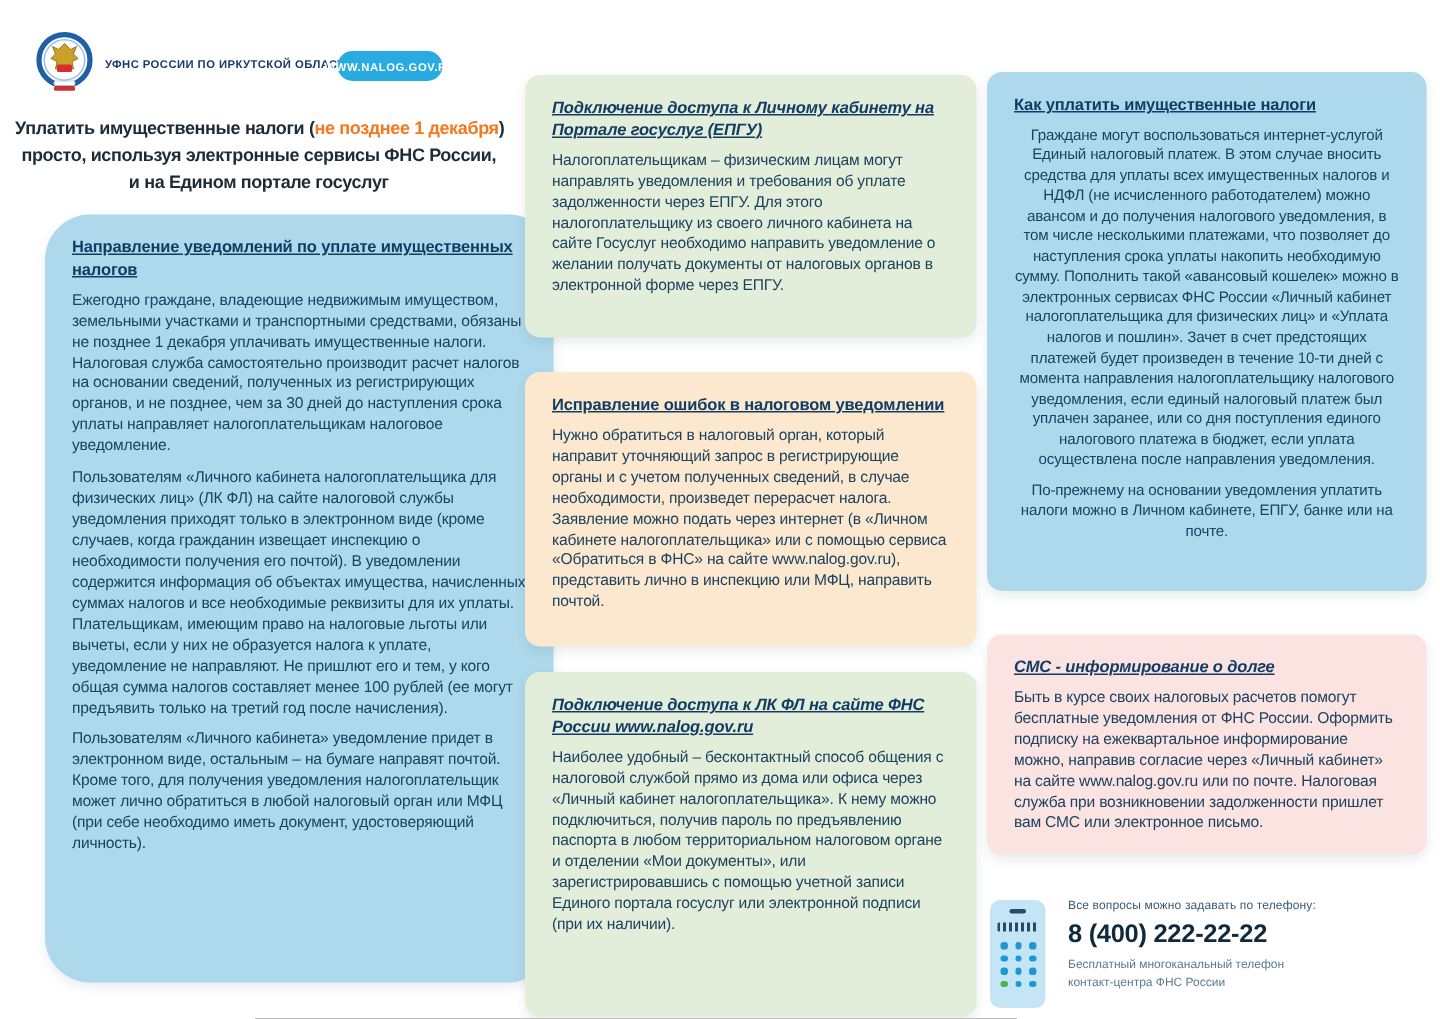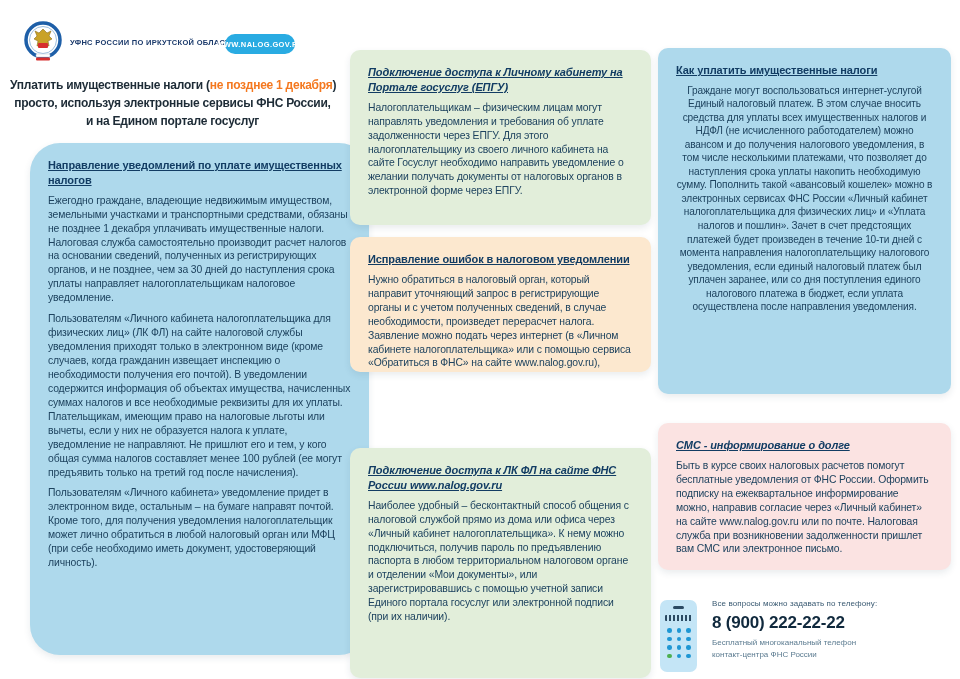--- a/index.html
+++ b/index.html
@@ -40,21 +40,21 @@
   .card h2.italic{font-style:italic;}
   .card p{
     font-size:10.4px;line-height:1.34;color:var(--text-dark);margin-bottom:7px;letter-spacing:-0.12px;
   }
   .blue{background:var(--card-blue);}
   .green{background:var(--card-green);}
   .peach{background:var(--card-peach);}
   .pink{background:var(--card-pink);}
   .c1{left:30px;top:143px;width:339px;height:512px;border-radius:30px;}
   .c2a{left:350px;top:50px;width:301px;height:175px;}
-  .c2b{left:350px;top:237px;width:301px;height:135px;}
+  .c2b{left:350px;top:248px;width:301px;height:183px;}
   .c2c{left:350px;top:448px;width:301px;height:230px;}
   .c3a{left:658px;top:48px;width:293px;height:346px;}
   .c3a p{font-size:10.1px;text-align:center;}
   .c3b{left:658px;top:423px;width:293px;height:147px;}
   
   .contact{position:absolute;left:658px;top:598px;width:293px;height:78px;}
   .phone-icon{
     position:absolute;left:2px;top:2px;width:37px;height:72px;border-radius:7px;
     background:#c4e5f6;
   }
@@ -116,20 +116,21 @@
   </section>
 
   <section class="card green c2c">
     <h2 class="italic">Подключение доступа к ЛК ФЛ на сайте ФНС России www.nalog.gov.ru</h2>
     <p>Наиболее удобный – бесконтактный способ общения с налоговой службой прямо из дома или офиса через «Личный кабинет налогоплательщика». К нему можно подключиться, получив пароль по предъявлению паспорта в любом территориальном налоговом органе и отделении «Мои документы», или зарегистрировавшись с помощью учетной записи Единого портала госуслуг или электронной подписи (при их наличии).</p>
   </section>
 
   <section class="card blue c3a">
     <h2>Как уплатить имущественные налоги</h2>
     <p>Граждане могут воспользоваться интернет-услугой Единый налоговый платеж. В этом случае вносить средства для уплаты всех имущественных налогов и НДФЛ (не исчисленного работодателем) можно авансом и до получения налогового уведомления, в том числе несколькими платежами, что позволяет до наступления срока уплаты накопить необходимую сумму. Пополнить такой «авансовый кошелек» можно в электронных сервисах ФНС России «Личный кабинет налогоплательщика для физических лиц» и «Уплата налогов и пошлин». Зачет в счет предстоящих платежей будет произведен в течение 10-ти дней с момента направления налогоплательщику налогового уведомления, если единый налоговый платеж был уплачен заранее, или со дня поступления единого налогового платежа в бюджет, если уплата осуществлена после направления уведомления.</p>
+    <p>По-прежнему на основании уведомления уплатить налоги можно в Личном кабинете, ЕПГУ, банке или на почте.</p>
   </section>
 
   <section class="card pink c3b">
     <h2 class="italic">СМС - информирование о долге</h2>
     <p>Быть в курсе своих налоговых расчетов помогут бесплатные уведомления от ФНС России. Оформить подписку на ежеквартальное информирование можно, направив согласие через «Личный кабинет» на сайте www.nalog.gov.ru или по почте. Налоговая служба при возникновении задолженности пришлет вам СМС или электронное письмо.</p>
   </section>
 
   <div class="contact">
     <div class="phone-icon">
       <span class="speaker"></span>
@@ -144,21 +145,21 @@
           <i></i>
           <i></i>
           <i></i>
           <i class="green"></i>
           <i></i>
           <i></i>
         </span>
     </div>
     <div class="contact-text">
       <div class="contact-prompt">Все вопросы можно задавать по телефону:</div>
-      <div class="contact-phone">8 (900) 222-22-22</div>
+      <div class="contact-phone">8 (400) 222-22-22</div>
       <div class="contact-desc">
         <span>Бесплатный многоканальный телефон</span><br>
         <span>контакт-центра ФНС России</span>
       </div>
     </div>
   </div>
 
 </div>
 
 </body></html>

